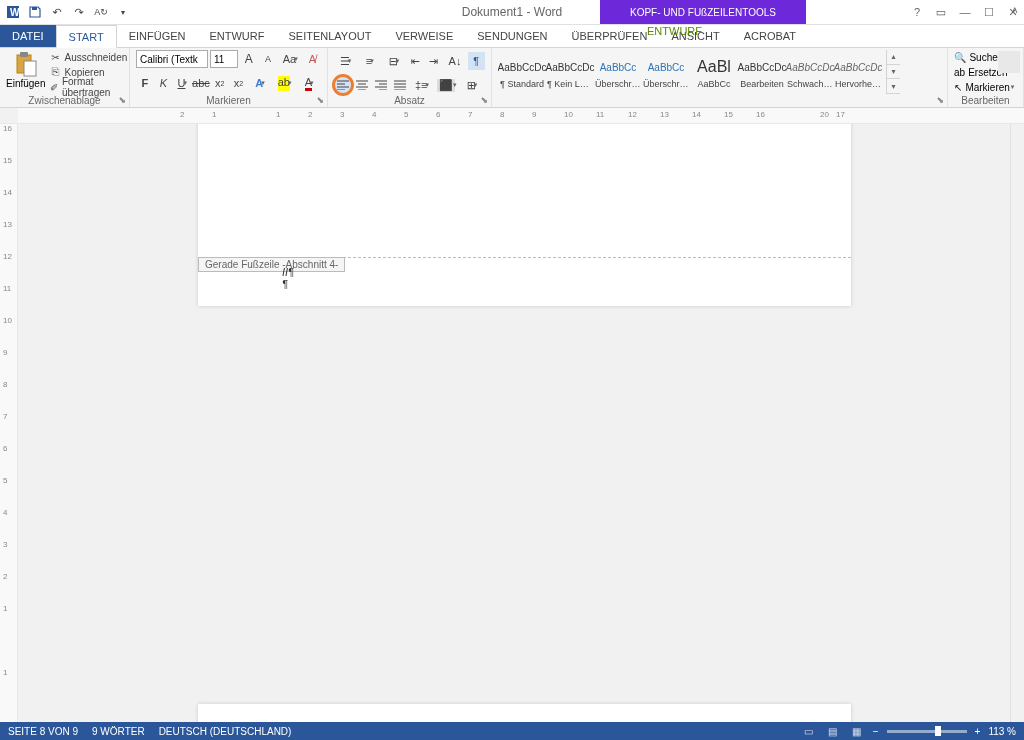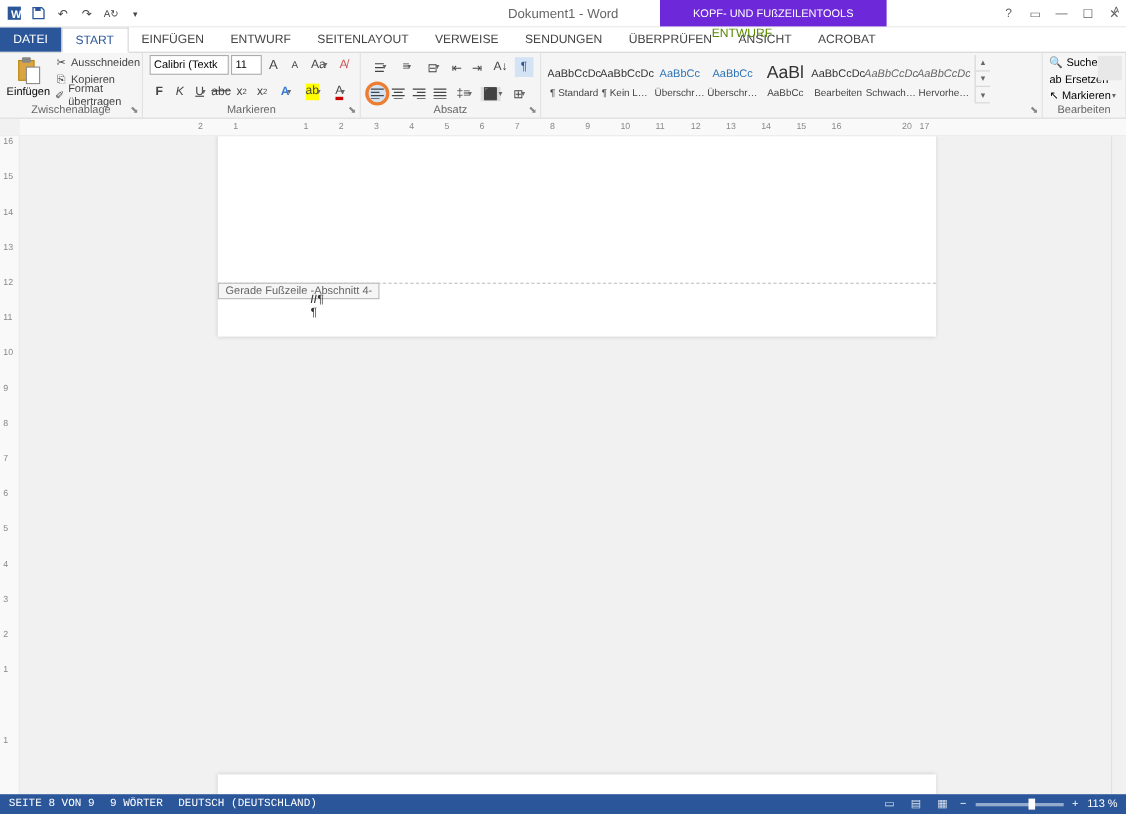--- a/index.html
+++ b/index.html
@@ -78,21 +78,21 @@
 .page1 { left: 180px; top: -468px; width: 653px; height: 650px; }
 .page2 { left: 180px; top: 580px; width: 653px; height: 140px; }
 .footer-area { position: absolute; left: 0; right: 0; bottom: 48px; border-top: 1px dashed #bbb; }
 .footer-tag { position: absolute; left: 0; top: -1px; background: #f5f5f5; border: 1px solid #bbb; font-size: 10px; padding: 1px 6px; color: #666; }
 .footer-content { position: absolute; left: 84px; top: 8px; font-size: 11px; color: #333; line-height: 12px; font-style: italic; }
 .para-mark { font-family: inherit; }
 .v-scroll { width: 14px; background: #f1f1f1; border-left: 1px solid #e1e1e1; }
 
 
 .statusbar { position: absolute; bottom: 0; left: 0; right: 0; height: 18px; background: #2b579a; color: #fff; display: flex; align-items: center; font-size: 10px; padding: 0 8px; }
-.status-left { display: flex; gap: 14px; font-family: Liberation Mono, monospace; }
+.status-left { display: flex; gap: 14px; }
 .status-right { margin-left: auto; display: flex; align-items: center; gap: 8px; }
 .view-btn { width: 16px; height: 14px; display: flex; align-items: center; justify-content: center; cursor: pointer; opacity: 0.8; }
 .zoom-slider { width: 80px; height: 3px; background: rgba(255,255,255,0.5); position: relative; }
 .zoom-thumb { position: absolute; width: 6px; height: 10px; background: #fff; top: -4px; left: 48px; }
 </style>
 </head>
 <body>
 
 <div class="titlebar">
   <div class="qat">

